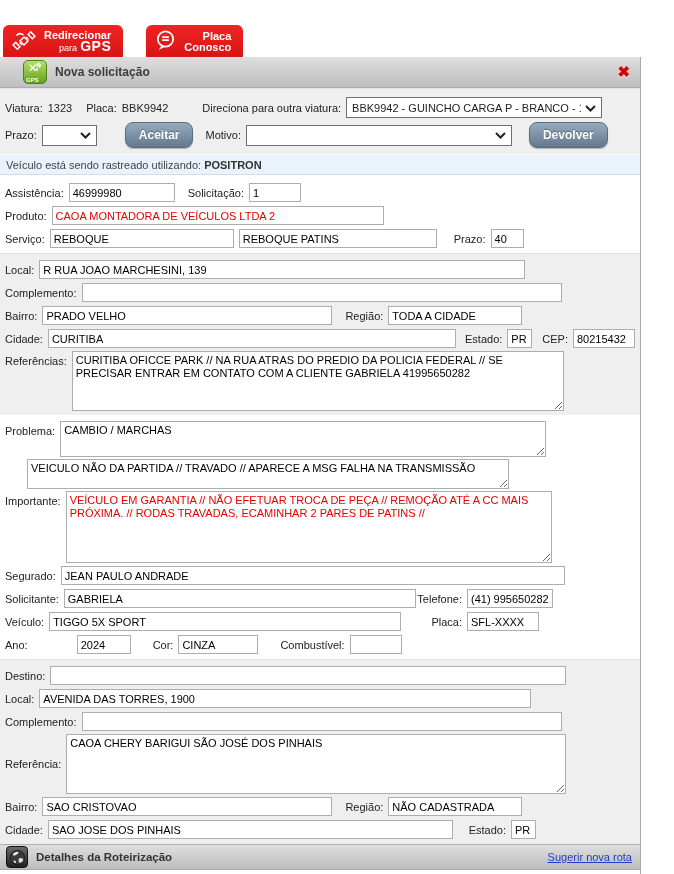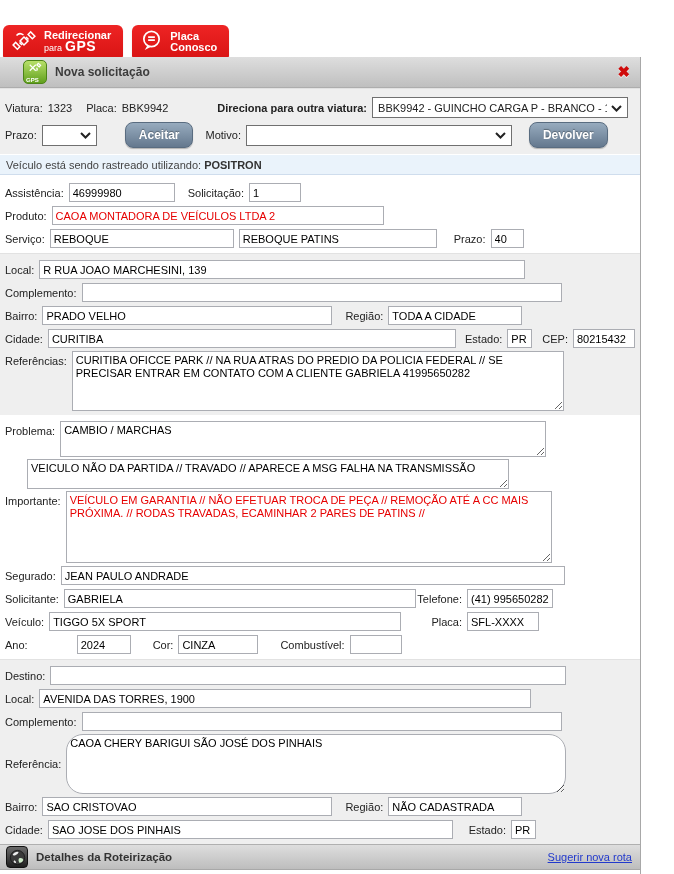--- a/index.html
+++ b/index.html
@@ -2,21 +2,21 @@
 <html><head>
 <meta charset="utf-8">
 <style>
   * { box-sizing: border-box; }
   html,body { margin:0; padding:0; }
   body {
     width:674px; height:874px; overflow:hidden; position:relative;
     background:#ffffff; font-family:"Liberation Sans", sans-serif; font-size:11px; color:#222;
   }
   
-  .tabs { position:absolute; top:25px; left:3px; display:flex; gap:9px; }
+  .tabs { position:absolute; top:25px; left:3px; display:flex; gap:23px;text-align:right; }
   .tab {
     background:linear-gradient(#ee2424,#d91414); color:#fff; height:33px;
     border-radius:6px 6px 2px 2px; display:flex; align-items:center; gap:7px;
     padding:0 12px 0 8px; cursor:pointer; box-shadow:0 1px 1px rgba(0,0,0,.25);
   }
   .tab .t-txt { line-height:11px; font-weight:bold; }
   .tab .t-small { font-weight:normal; font-size:9px; }
   .tab .t-big { font-size:14px; letter-spacing:.5px; }
   
   .dialog {
@@ -133,21 +133,21 @@
     <span class="t-title">Nova solicitação</span>
     <span class="close-x">✖</span>
   </div>
 
   <div class="section sec-gray" style="padding-top:6px;">
     <div class="row">
       <span class="lbl">Viatura:</span>
       <span>1323</span>
       <span class="lbl" style="margin-left:14px;">Placa:</span>
       <span>BBK9942</span>
-      <span class="lbl" style="margin-left:49px;font-weight:bold;">Direciona para outra viatura:</span>
+      <span class="lbl" style="margin-left:34px;">Direciona para outra viatura:</span>
       <div class="sel" style="width:256px;">
         <span class="sel-txt">BBK9942 - GUINCHO CARGA P - BRANCO - 1323 - CAM</span>
         <span><svg width="11" height="7">
               <polyline points="1,1 5.5,5.5 10,1" fill="none" stroke="#222" stroke-width="2"></polyline>
             </svg></span>
       </div>
     </div>
     <div class="row" style="min-height:30px;">
       <span class="lbl">Prazo:</span>
       <div class="sel" style="width:55px;">
@@ -269,21 +269,21 @@
     <div class="row">
       <span class="lbl">Local:</span>
       <input class="fld" style="width: 492px;" value="AVENIDA DAS TORRES, 1900">
     </div>
     <div class="row">
       <span class="lbl">Complemento:</span>
       <input class="fld" style="width: 480px;">
     </div>
     <div class="row">
       <span class="lbl">Referência:</span>
-      <textarea class="fld" style="width: 500px; height: 60px; border-radius: 17px;">CAOA CHERY BARIGUI SÃO JOSÉ DOS PINHAIS</textarea>
+      <textarea class="fld" style="width: 500px; height: 60px;">CAOA CHERY BARIGUI SÃO JOSÉ DOS PINHAIS</textarea>
     </div>
     <div class="row">
       <span class="lbl">Bairro:</span>
       <input class="fld" style="width: 290px;" value="SAO CRISTOVAO">
       <span class="lbl" style="margin-left:13px;">Região:</span>
       <input class="fld" style="width: 134px;" value="NÃO CADASTRADA">
     </div>
     <div class="row">
       <span class="lbl">Cidade:</span>
       <input class="fld" style="width: 405px;" value="SAO JOSE DOS PINHAIS">

